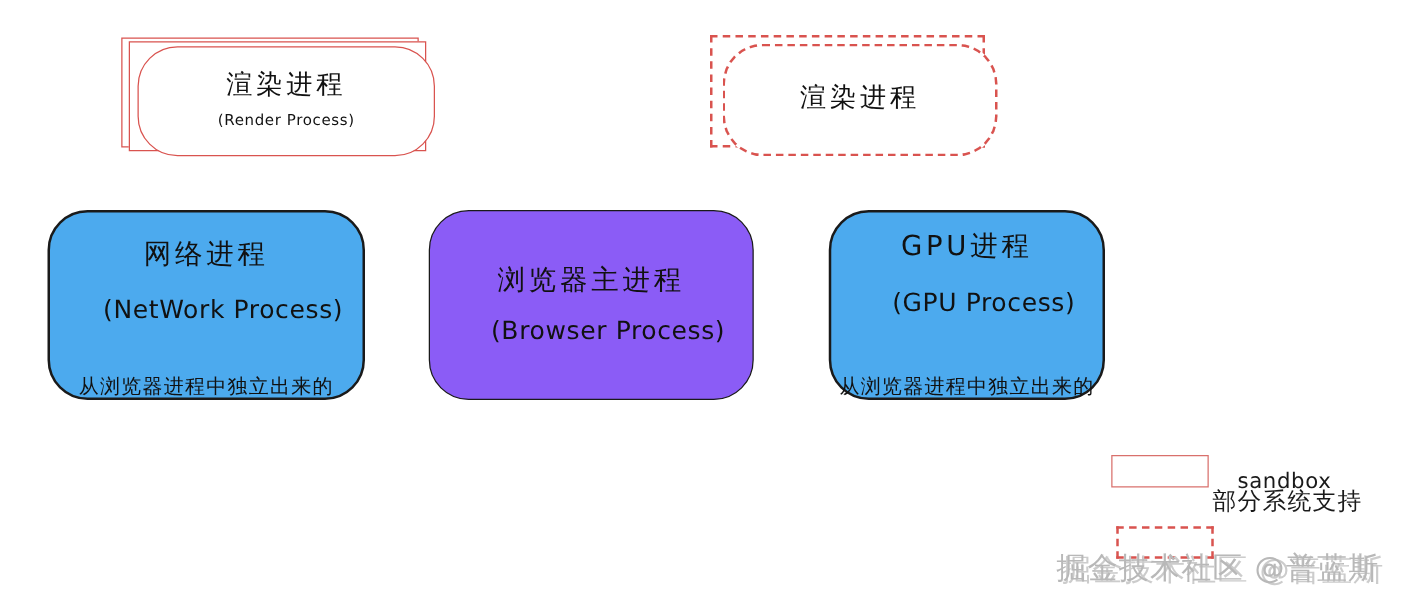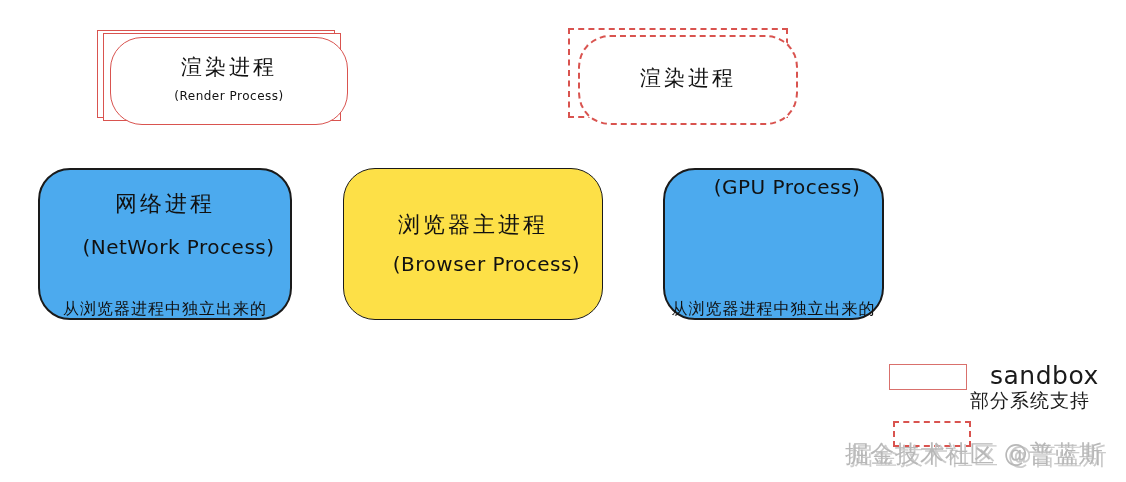--- a/index.html
+++ b/index.html
@@ -82,21 +82,21 @@
   .top-cn { font-size: 21px; line-height: 26px; margin-bottom: 4px; }
   .top-en { font-size: 12px; line-height: 24px; }
 
   
   .blue {
     background: #4CAAEE;
     border: 2.2px solid #1a1a1a;
     justify-content: space-between;
   }
   .white {
-    background: #fde047;
+    background: #8b5cf6;
     border: 1.8px solid #1a1a1a;
   }
   #net-box   { left: 38px;  top: 168px; width: 254px; height: 152px; }
   #browser-box { left: 343px; top: 168px; width: 260px; height: 152px; justify-content: center; }
   #gpu-box   { left: 663px; top: 168px; width: 221px; height: 152px; }
 
   .row-cn { font-size: 22px; line-height: 28px; }
   .row-en { font-size: 20px; line-height: 26px; margin-left: 27px; }
   .row-note { font-size: 16px; line-height: 18px; }
 
@@ -121,21 +121,21 @@
   #legend-partial-swatch {
     left: 893px; top: 421px; width: 78px; height: 26px;
     border: 2px dashed #d9534f;
   }
   .legend-label {
     position: absolute;
     font-family: "DejaVu Sans", "Liberation Sans", sans-serif;
     color: #1a1a1a;
     white-space: nowrap;
   }
-  #legend-sandbox-label { left: 990px; top: 361px; font-size: 25px; letter-spacing: .5px; }
+  #legend-sandbox-label { left: 990px; top: 375px; font-size: 17px; letter-spacing: .5px; }
   #legend-partial-label { left: 970px; top: 388px; font-size: 19px; letter-spacing: 1px; }
 
   
   #watermark {
     position: absolute;
     left: 845px;
     top: 438px;
     font-family: "DejaVu Sans", "Liberation Sans", sans-serif;
     font-size: 24px;
     letter-spacing: 1px;
@@ -175,20 +175,21 @@
     <div class="en row-en">(NetWork Process)</div>
     <div class="note row-note">从浏览器进程中独立出来的</div>
   </div>
 
   <div class="pbox white" id="browser-box">
     <div class="cn row-cn">浏览器主进程</div>
     <div class="en row-en">(Browser Process)</div>
   </div>
 
   <div class="pbox blue" id="gpu-box">
+    <div class="cn row-cn">GPU进程</div>
     <div class="en row-en">(GPU Process)</div>
     <div class="note row-note">从浏览器进程中独立出来的</div>
   </div>
 
   <div class="legend-swatch" id="legend-sandbox-swatch"></div>
   <div class="legend-label" id="legend-sandbox-label">sandbox</div>
 
   <div class="legend-swatch" id="legend-partial-swatch"></div>
   <div class="legend-label" id="legend-partial-label">部分系统支持</div>
 

